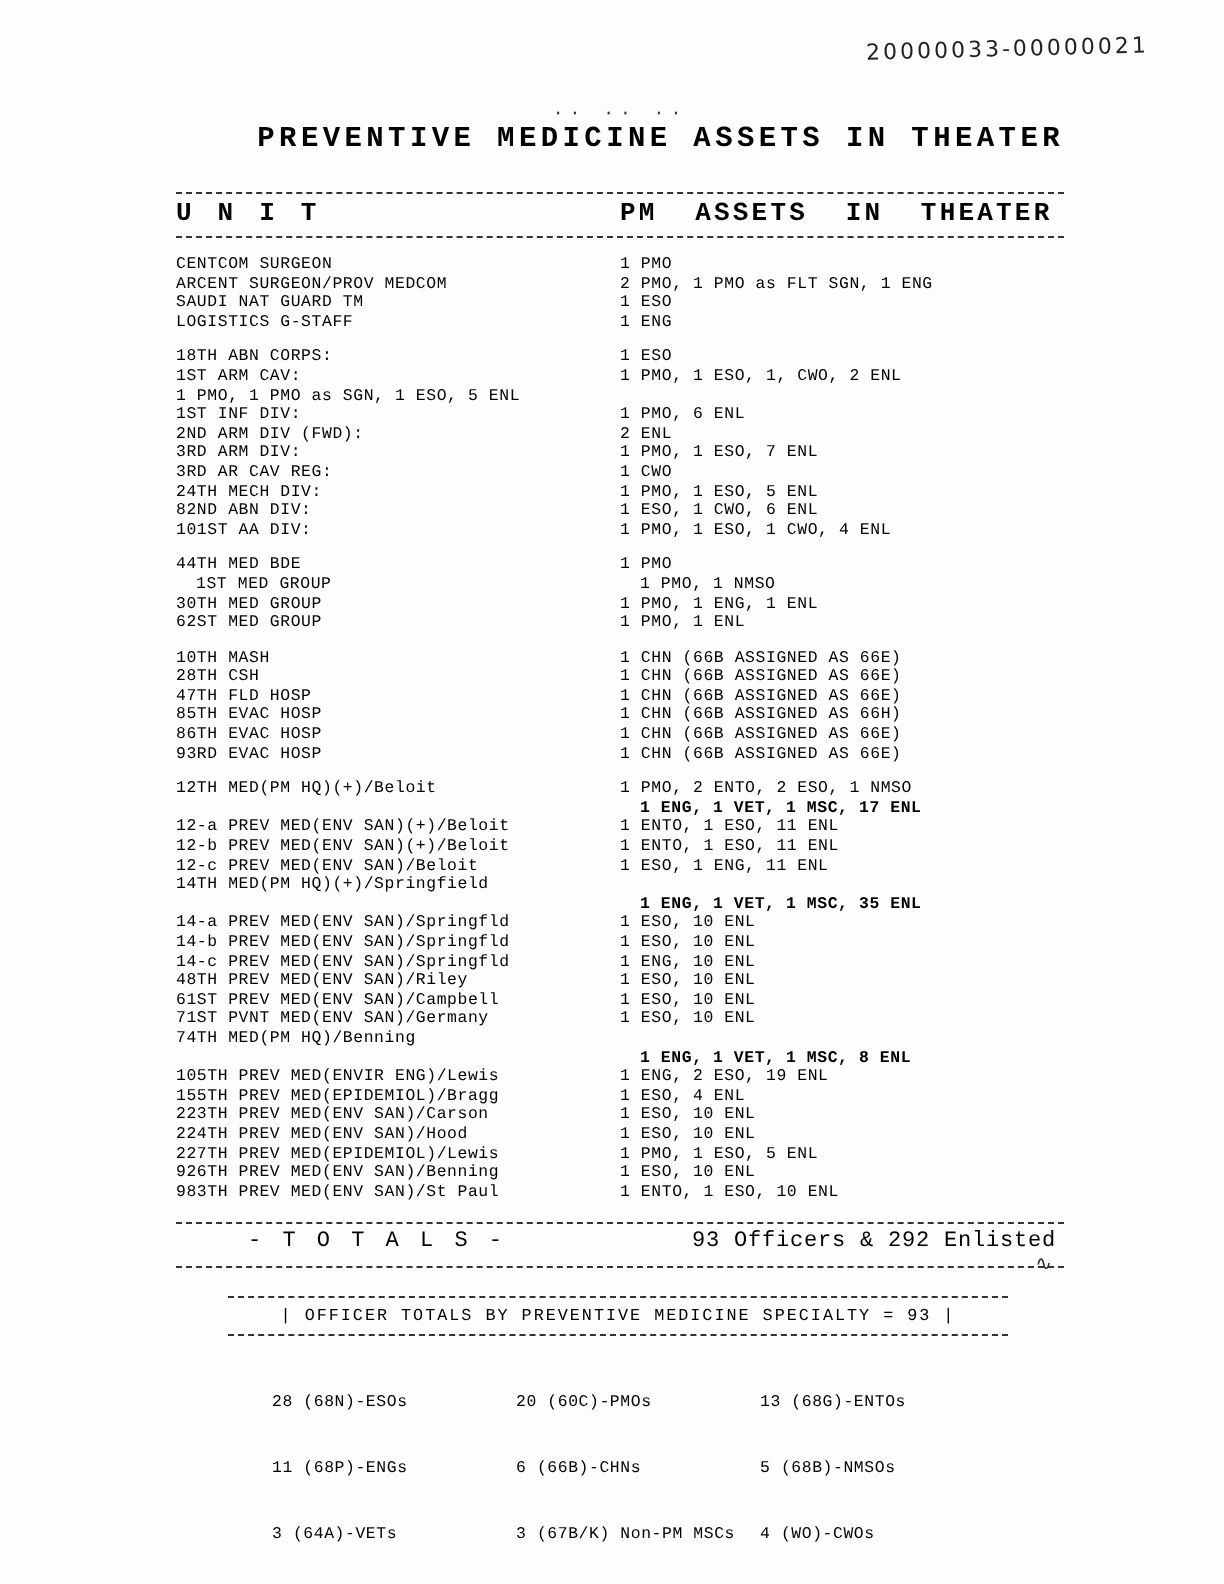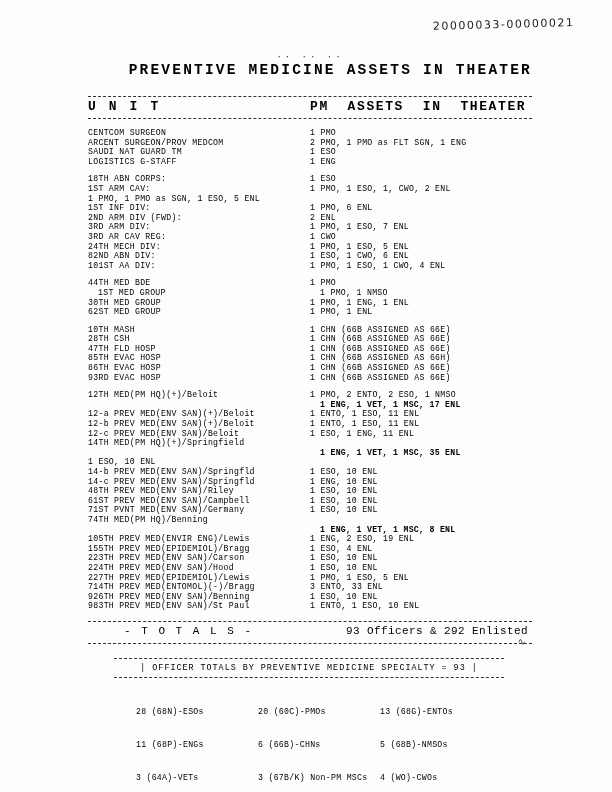--- a/index.html
+++ b/index.html
@@ -300,20 +300,21 @@
         <div class="col-assets">1 ESO, 1 ENG, 11 ENL</div>
       </div>
       <div class="row">
         <div class="col-unit">14TH MED(PM HQ)(+)/Springfield</div>
       </div>
       <div class="row">
         <div class="col-unit"></div>
         <div class="col-assets cont">1 ENG, 1 VET, 1 MSC, 35 ENL</div>
       </div>
       <div class="row">
+        <div class="col-unit">14-a PREV MED(ENV SAN)/Springfld</div>
         <div class="col-assets">1 ESO, 10 ENL</div>
       </div>
       <div class="row">
         <div class="col-unit">14-b PREV MED(ENV SAN)/Springfld</div>
         <div class="col-assets">1 ESO, 10 ENL</div>
       </div>
       <div class="row">
         <div class="col-unit">14-c PREV MED(ENV SAN)/Springfld</div>
         <div class="col-assets">1 ENG, 10 ENL</div>
       </div>
@@ -348,24 +349,20 @@
         <div class="col-unit">223TH PREV MED(ENV SAN)/Carson</div>
         <div class="col-assets">1 ESO, 10 ENL</div>
       </div>
       <div class="row">
         <div class="col-unit">224TH PREV MED(ENV SAN)/Hood</div>
         <div class="col-assets">1 ESO, 10 ENL</div>
       </div>
       <div class="row">
         <div class="col-unit">227TH PREV MED(EPIDEMIOL)/Lewis</div>
         <div class="col-assets">1 PMO, 1 ESO, 5 ENL</div>
-      </div>
-      <div class="row">
-        <div class="col-unit">714TH PREV MED(ENTOMOL)(-)/Bragg</div>
-        <div class="col-assets">3 ENTO, 33 ENL</div>
       </div>
       <div class="row">
         <div class="col-unit">926TH PREV MED(ENV SAN)/Benning</div>
         <div class="col-assets">1 ESO, 10 ENL</div>
       </div>
       <div class="row">
         <div class="col-unit">983TH PREV MED(ENV SAN)/St Paul</div>
         <div class="col-assets">1 ENTO, 1 ESO, 10 ENL</div>
       </div>
     </div>

